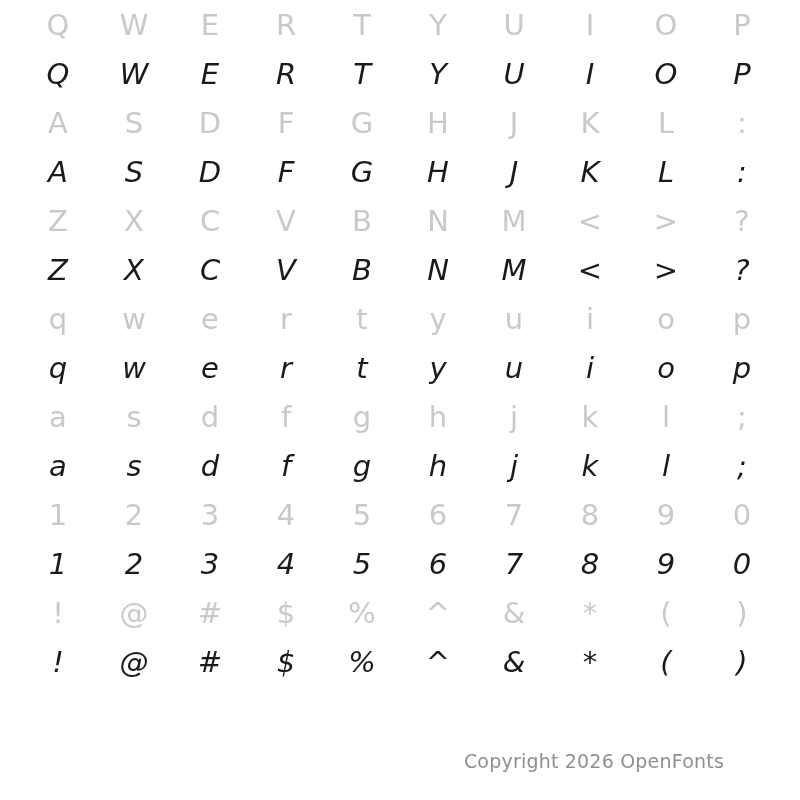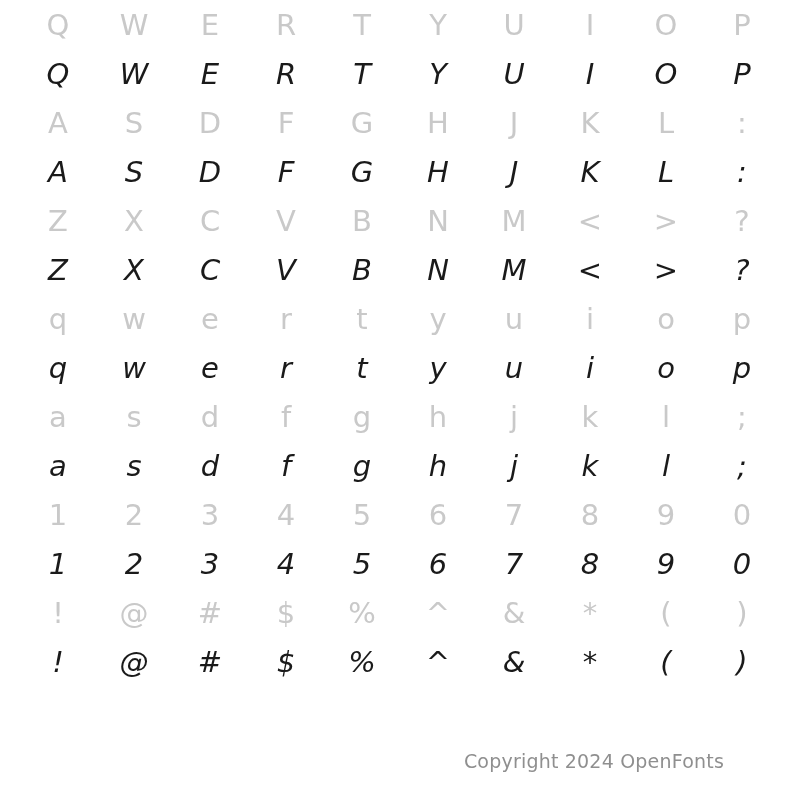--- a/index.html
+++ b/index.html
@@ -265,14 +265,14 @@
         <div class="cell">^</div>
         <div class="cell">&amp;</div>
         <div class="cell">*</div>
         <div class="cell">(</div>
         <div class="cell">)</div>
       </div>
     </div>
 
   </div>
 
-  <div class="footer">Copyright 2024 OpenFonts</div>
+  <div class="footer">Copyright 2026 OpenFonts</div>
 </div>
 
 </body></html>

